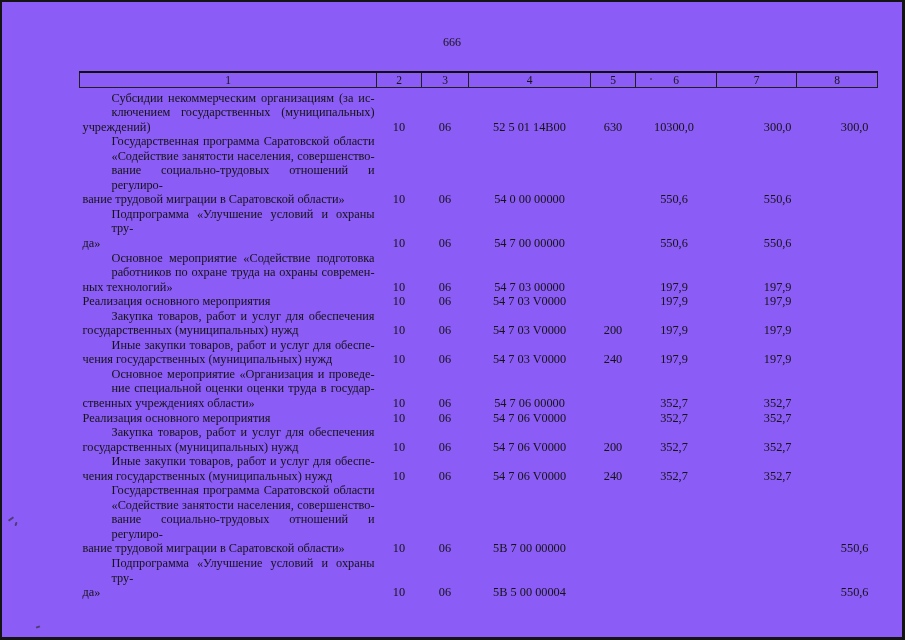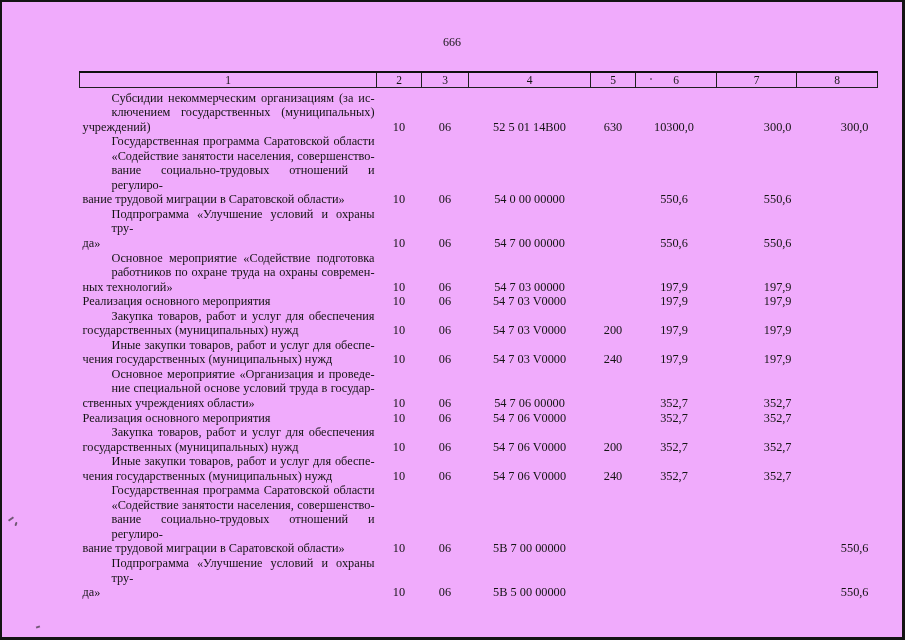--- a/index.html
+++ b/index.html
@@ -1,20 +1,20 @@
 <!DOCTYPE html>
 <html><head>
 <meta charset="utf-8">
 <style>
   * { margin:0; padding:0; box-sizing:border-box; }
   html,body { width:905px; height:640px; }
   body { background:#6e6e6e; font-family:"Liberation Serif","DejaVu Serif",serif; }
   .page {
     position:relative; width:905px; height:640px;
-    background:#f0abfc; color:#161616; overflow:hidden;
+    background:#8b5cf6; color:#161616; overflow:hidden;
     border:2px solid #141414; border-right-width:3px; border-bottom-width:3px;
   }
   .page-number {
     position:absolute; top:33px; left:0; width:100%;
     text-align:center; font-size:12px;
   }
   table.budget-table {
     position:absolute; left:77px; top:69px; width:798px;
     border-collapse:collapse; table-layout:fixed; color:#141414;
   }
@@ -161,21 +161,21 @@
           <td class="c3">06</td>
           <td class="c4">54 7 03 V0000</td>
           <td class="c5">240</td>
           <td class="c6">197,9</td>
           <td class="c7">197,9</td>
           <td class="c8"></td>
         </tr>
         <tr>
           <td class="c1">
             <div class="line j">Основное мероприятие «Организация и проведе-</div>
-            <div class="line j">ние специальной основе условий труда в государ-</div>
+            <div class="line j">ние специальной оценки оценки труда в государ-</div>
             <div class="line">ственных учреждениях области»</div>
           </td>
           <td class="c2">10</td>
           <td class="c3">06</td>
           <td class="c4">54 7 06 00000</td>
           <td class="c5"></td>
           <td class="c6">352,7</td>
           <td class="c7">352,7</td>
           <td class="c8"></td>
         </tr>
@@ -232,21 +232,21 @@
           <td class="c7"></td>
           <td class="c8">550,6</td>
         </tr>
         <tr>
           <td class="c1">
             <div class="line j">Подпрограмма «Улучшение условий и охраны тру-</div>
             <div class="line">да»</div>
           </td>
           <td class="c2">10</td>
           <td class="c3">06</td>
-          <td class="c4">5В 5 00 00000</td>
+          <td class="c4">5В 5 00 00004</td>
           <td class="c5"></td>
           <td class="c6"></td>
           <td class="c7"></td>
           <td class="c8">550,6</td>
         </tr>
       </tbody>
   </table>
 
   <div class="artifact a1"></div>
   <div class="artifact a2"></div>

